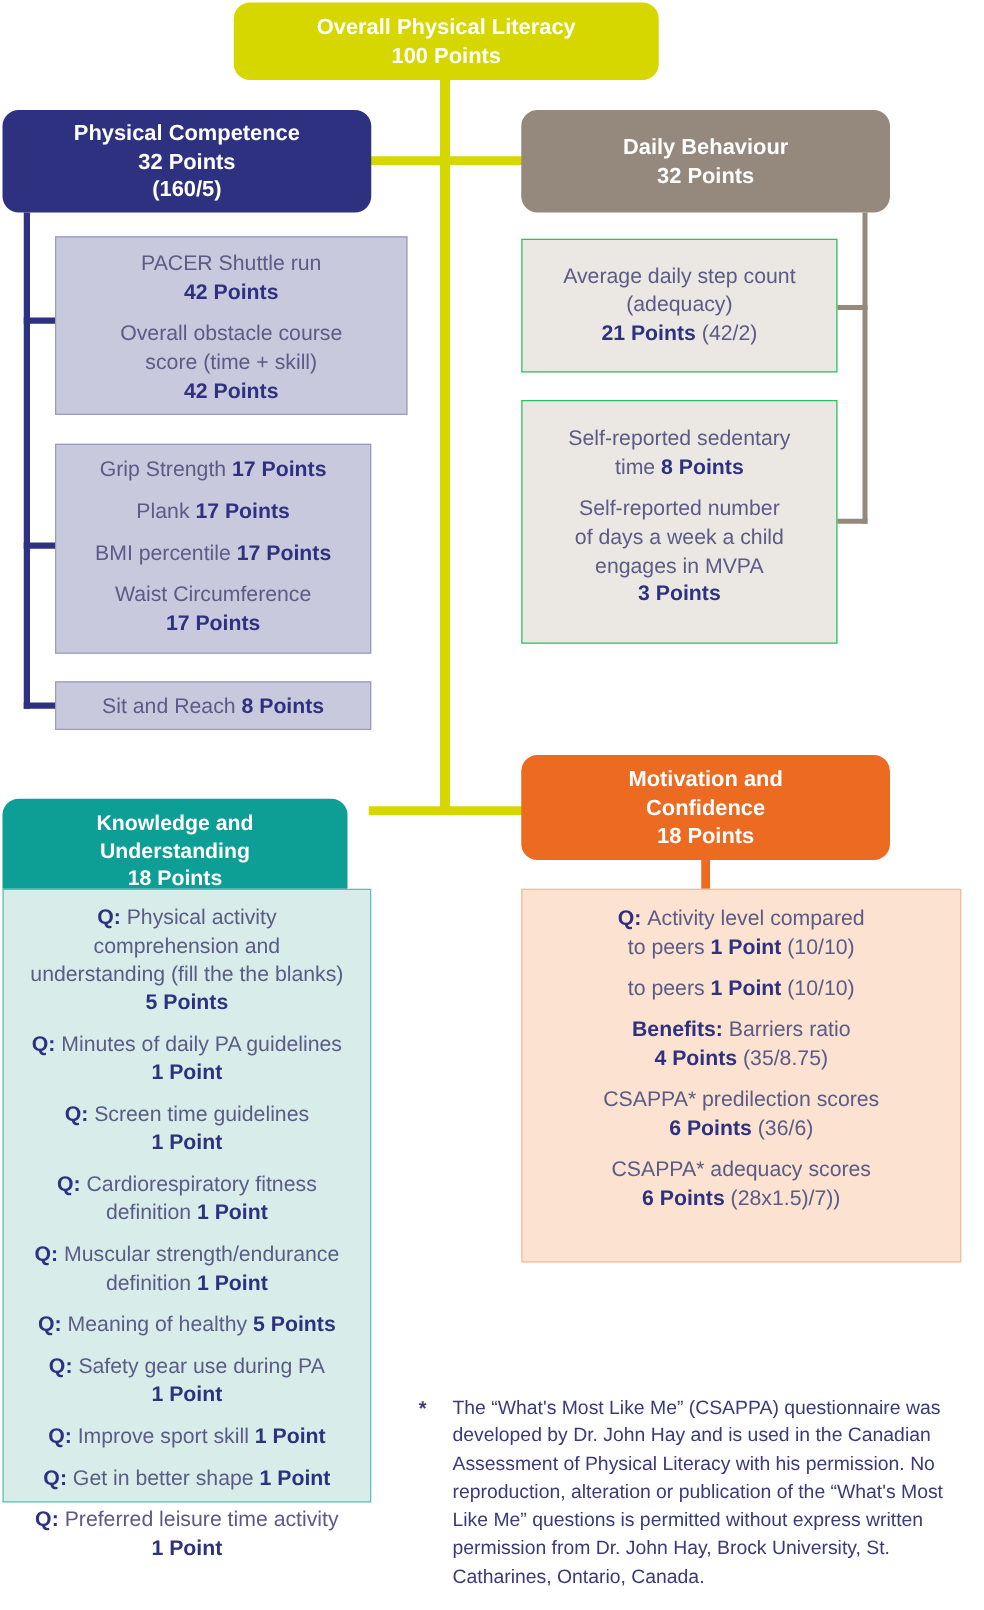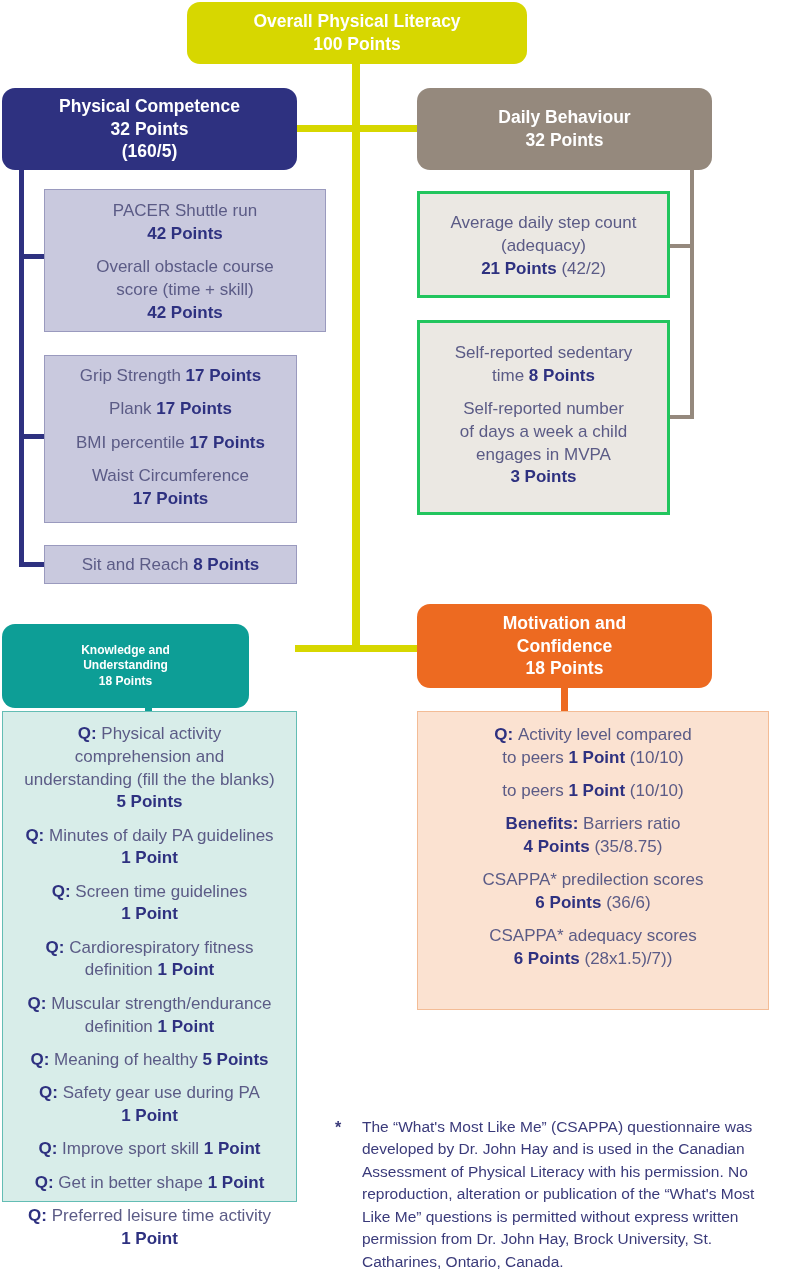--- a/index.html
+++ b/index.html
@@ -42,21 +42,21 @@
   .panel .row{ margin:0; }
   .panel b{ color:#2E3180; font-weight:bold; }
   .panel .q{ color:#2E3180; font-weight:bold; }
 
   .p-purple{
     background:#C9C9DE;
     border:1px solid #9A9ABE;
   }
   .p-gray{
     background:#EBE8E3;
-    border:3px solid #22c55e;
+    border:1px solid #22c55e;
   }
   .p-mint{
     background:#D8EDE9;
     border:1px solid #63BDB4;
   }
   .p-peach{
     background:#FBE2D1;
     border:1px solid #F3BC96;
   }
 
@@ -152,21 +152,21 @@
   <div class="panel p-gray" style="left:417px; top:320px; width:253px; height:195px; font-size:17px; padding:19px 8px 0 8px;">
       <div class="row"><span>Self-reported sedentary</span></div>
       <div class="row"><span>time </span><b>8 Points</b></div>
       <div style="height: 0.62em;"></div>
       <div class="row"><span>Self-reported number</span></div>
       <div class="row"><span>of days a week a child</span></div>
       <div class="row"><span>engages in MVPA</span></div>
       <div class="row"><b>3 Points</b></div>
     </div>
 
-  <div class="box hdr c-teal" style="left:2px; top:624px; width:247px; height:84px; font-size:12px;">
+  <div class="box hdr c-teal" style="left:2px; top:639px; width:276px; height:84px; font-size:17px;">
     <div>
       <span class="ln">Knowledge and</span>
       <span class="ln">Understanding</span>
       <span class="ln">18 Points</span>
     </div>
   </div>
 
   <div class="panel p-mint" style="left:2px; top:711px; width:295px; height:491px; font-size:17px; padding:11px 5px 0 5px;">
       <div class="row"><span class="q">Q: </span><span>Physical activity</span></div>
       <div class="row"><span>comprehension and</span></div>

